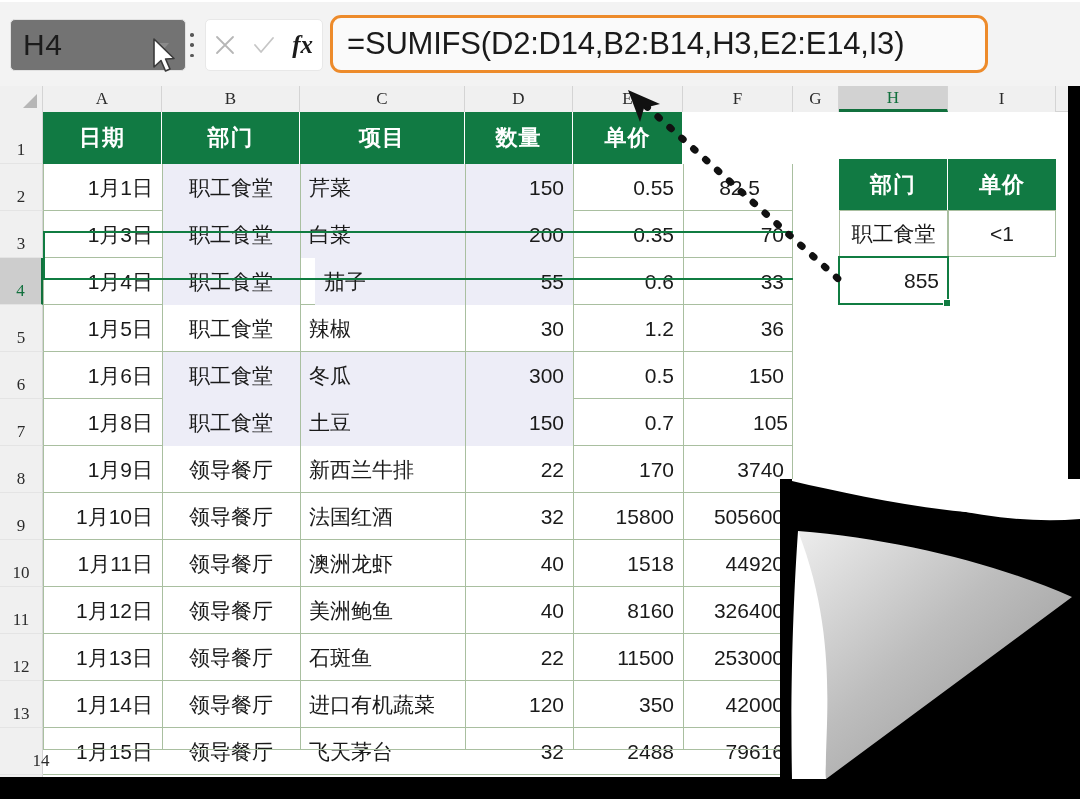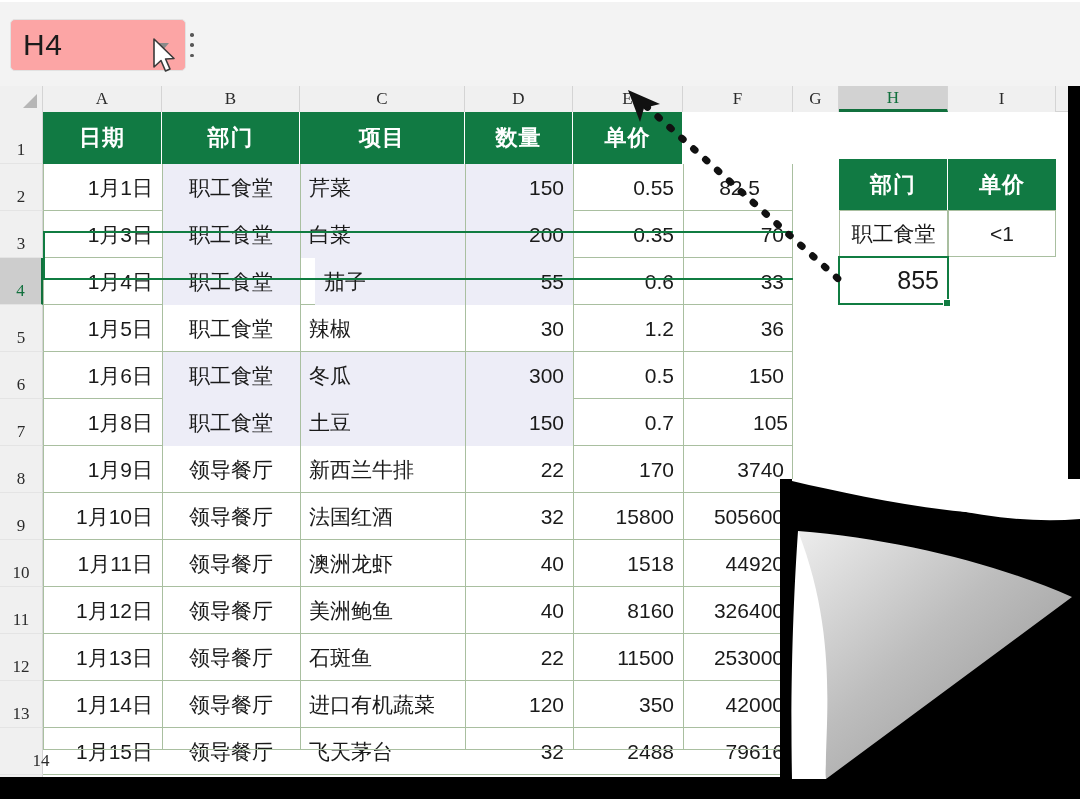--- a/index.html
+++ b/index.html
@@ -25,21 +25,21 @@
     left: 0; top: 0;
     width: 1080px;
     height: 86px;
     background: #f3f3f3;
     border-top: 2px solid #ffffff;
   }
   .namebox {
     position: absolute;
     left: 10px; top: 17px;
     width: 176px; height: 52px;
-    background: #fca5a5;
+    background: #737373;
     border: 1px solid #e2e2e2;
     border-radius: 5px;
     display: flex;
     align-items: center;
   }
   .namebox-text {
     font-size: 30px;
     color: #1b1b1b;
     padding-left: 12px;
     font-family: "Liberation Sans", sans-serif;
@@ -259,21 +259,21 @@
 
   
   .selbox {
     position: absolute;
     border: 2px solid #107C41;
     background: #ffffff;
     display: flex;
     align-items: center;
     justify-content: flex-end;
     padding-right: 8px;
-    font-size: 25px;
+    font-size: 21px;
     color: #1a1a1a;
     font-family: "Liberation Sans", "DejaVu Sans", sans-serif;
     z-index: 12;
   }
   .fill-handle {
     position: absolute;
     width: 8px; height: 8px;
     background: #107C41;
     border: 1px solid #ffffff;
     z-index: 14;
@@ -335,21 +335,39 @@
     <svg class="cursor-arrow" viewBox="0 0 26 36">
       <path d="M2 1 L2 29 L9 22.5 L13.5 33 L18 31 L13.6 21 L22 20.5 Z" fill="#ffffff" stroke="#3a3a3a" stroke-width="1.6" stroke-linejoin="round"></path>
     </svg>
 
     <div class="dots-menu">
       <i></i>
         <i></i>
         <i></i>
     </div>
 
-
+    <div class="icon-group">
+      <div class="ig-btn">
+        <svg width="22" height="22" viewBox="0 0 22 22">
+          <path d="M3 3 L19 19 M19 3 L3 19" stroke="#b6b6b6" stroke-width="1.8" fill="none" stroke-linecap="round"></path>
+        </svg>
+      </div>
+      <div class="ig-btn">
+        <svg width="24" height="22" viewBox="0 0 24 22">
+          <path d="M3 11 L9 18 L21 4" stroke="#c6c6c6" stroke-width="1.8" fill="none" stroke-linecap="round" stroke-linejoin="round"></path>
+        </svg>
+      </div>
+      <div class="ig-btn">
+        <span class="fx-label">fx</span>
+      </div>
+    </div>
+
+    <div class="formula-input">
+      <span class="formula-text">=SUMIFS(D2:D14,B2:B14,H3,E2:E14,I3)</span>
+    </div>
   </div>
 
   <div class="sheet">
 
     <div class="colhead">
       <div class="corner-box">
         <span class="corner-tri"></span>
       </div>
       <div class="ch" style="left:43px;  width:119px;">A</div>
       <div class="ch" style="left:162px; width:138px;">B</div>

